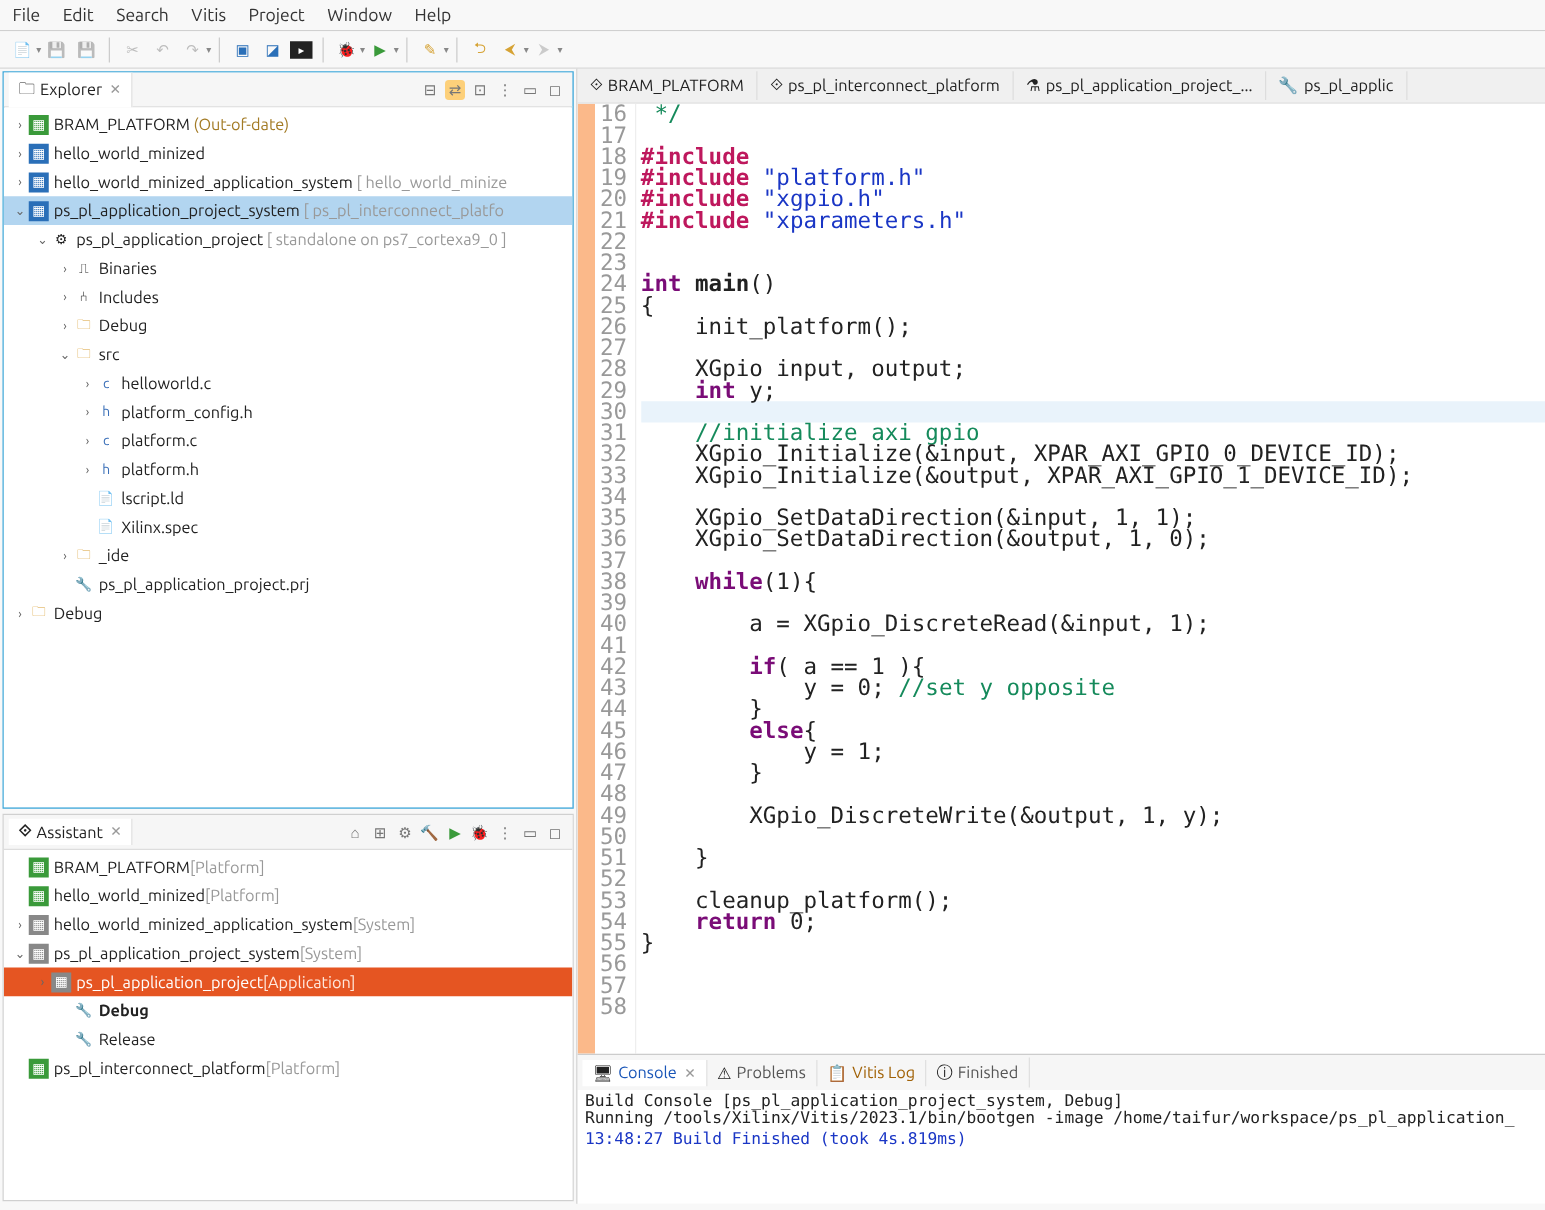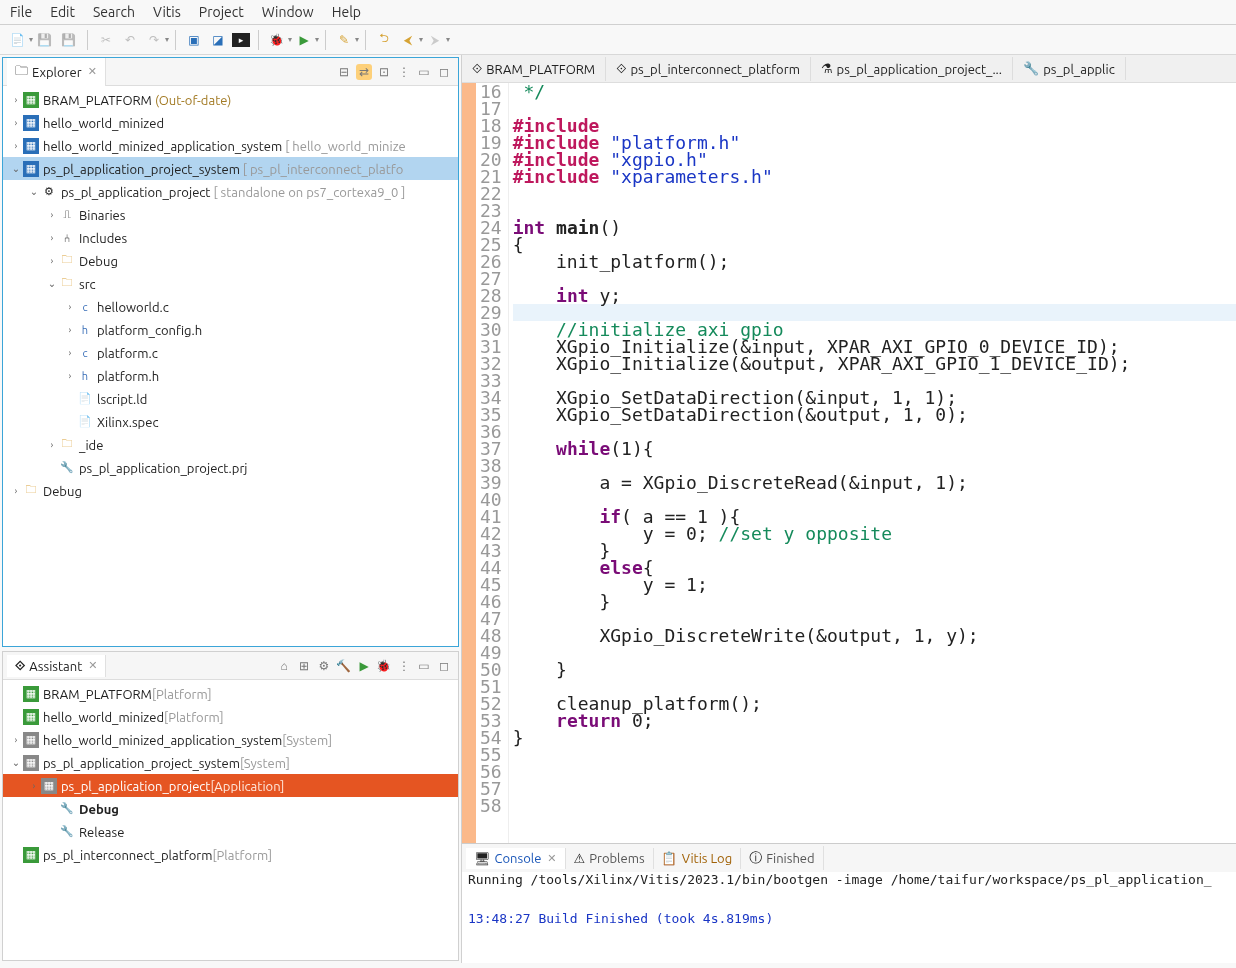--- a/index.html
+++ b/index.html
@@ -430,20 +430,21 @@
           <div><span class="pp">#include</span> <span class="str"><stdio.h></stdio.h></span></div>
           <div><span class="pp">#include</span> <span class="str">"platform.h"</span></div>
           <div><span class="pp">#include</span> <span class="str">"xgpio.h"</span></div>
           <div><span class="pp">#include</span> <span class="str">"xparameters.h"</span></div>
           <div></div>
           <div></div>
           <div><span class="kw">int</span> <b>main</b>()</div>
           <div>{</div>
           <div>    init_platform();</div>
           <div></div>
+          <div>    XGpio input, output;</div>
           <div>    <span class="kw">int</span> y;</div>
           <div class="curline"></div>
           <div><span class="cm">    //initialize axi gpio</span></div>
           <div>    XGpio_Initialize(&amp;input, XPAR_AXI_GPIO_0_DEVICE_ID);</div>
           <div>    XGpio_Initialize(&amp;output, XPAR_AXI_GPIO_1_DEVICE_ID);</div>
           <div></div>
           <div>    XGpio_SetDataDirection(&amp;input, 1, 1);</div>
           <div>    XGpio_SetDataDirection(&amp;output, 1, 0);</div>
           <div></div>
           <div>    <span class="kw">while</span>(1){</div>
@@ -482,18 +483,19 @@
           <div class="panel-tab">
             <span>📋</span>
             <span style="color:#a16207">Vitis Log</span>
           </div>
           <div class="panel-tab">
             <span>ⓘ</span>
             <span style="color:#555">Finished</span>
           </div>
         </div>
       <div class="console-body">
+        <div>Build Console [ps_pl_application_project_system, Debug]</div>
         <div style="margin-top:-2px">Running /tools/Xilinx/Vitis/2023.1/bin/bootgen  -image /home/taifur/workspace/ps_pl_application_</div>
-        <div class="bluetxt" style="margin-top:24px">13:48:27 Build Finished (took 4s.819ms)</div>
+        <div class="bluetxt" style="margin-top:2px">13:48:27 Build Finished (took 4s.819ms)</div>
       </div>
     </div>
   </div>
 </div>
 
 </body></html>

